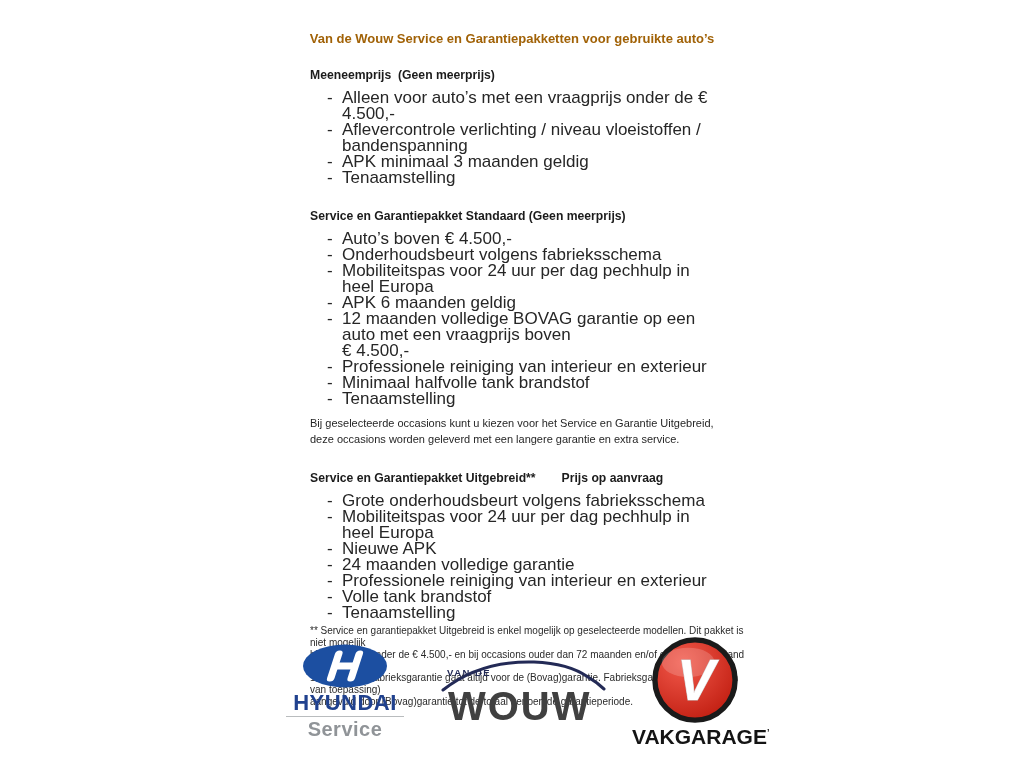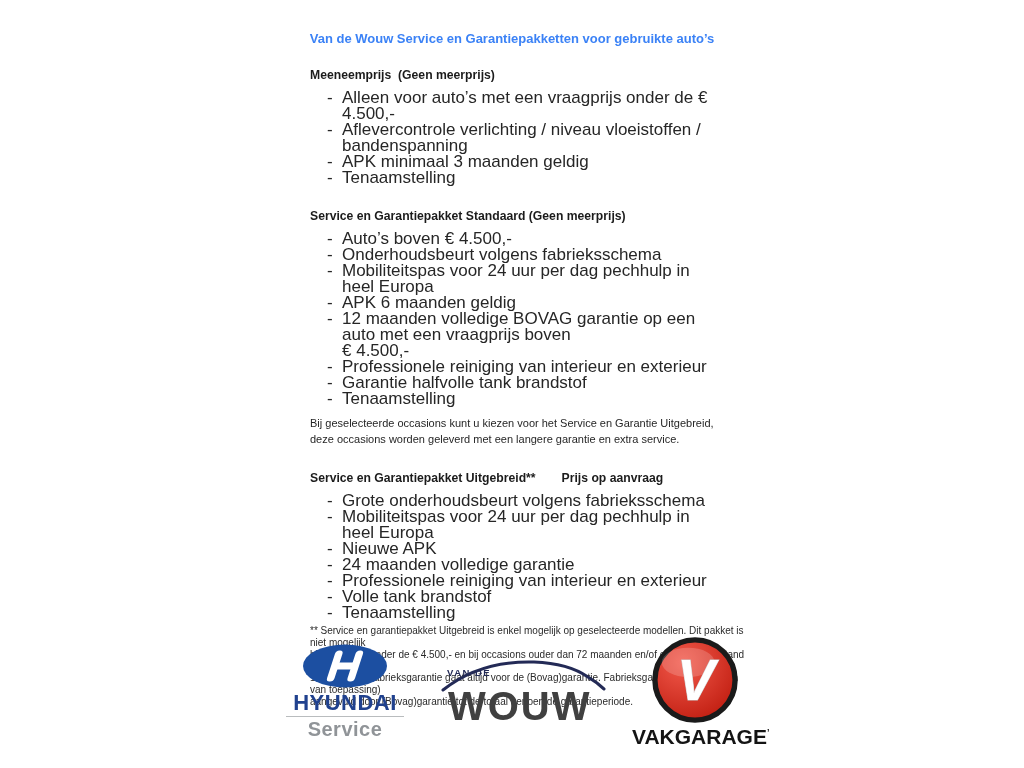--- a/index.html
+++ b/index.html
@@ -1,20 +1,20 @@
 <!DOCTYPE html>
 <html><head>
 <meta charset="utf-8">
 <style>
   html,body{margin:0;padding:0;background:#ffffff;}
   .page{position:relative;width:1024px;height:768px;background:#ffffff;overflow:hidden;
         font-family:"Liberation Sans", sans-serif;color:#262626;}
 
   .title{position:absolute;top:31px;left:0;right:0;text-align:center;
-         font-size:13px;font-weight:700;color:#3b82f6;white-space:pre-wrap;}
+         font-size:13px;font-weight:700;color:#a16207;white-space:pre-wrap;}
 
   .content{position:absolute;left:310px;top:68px;width:424px;}
   .content h2{font-size:12.2px;font-weight:700;margin:0;color:#1b1b1b;white-space:pre-wrap;}
   .content ul{list-style:none;margin:8px 0 0 0;padding:0;}
   .content li{position:relative;padding-left:32px;font-size:17px;line-height:16px;
               white-space:pre-wrap;max-width:380px;}
   .content li::before{content:"-";position:absolute;left:17px;top:0;color:#262626;}
   .h-sec2{margin-top:23px !important;}
   .para{margin:8px 0 0 0;font-size:11px;line-height:16px;white-space:pre-wrap;}
   .h-sec3{margin-top:24px !important;}
@@ -60,21 +60,21 @@
 
     <h2 class="h-sec2">Service en Garantiepakket Standaard (Geen meerprijs)</h2>
     <ul>
       <li>Auto’s boven € 4.500,-</li>
       <li>Onderhoudsbeurt volgens fabrieksschema</li>
       <li>Mobiliteitspas voor 24 uur per dag pechhulp in heel Europa</li>
       <li>APK 6 maanden geldig</li>
       <li>12 maanden volledige BOVAG garantie op een auto met een vraagprijs boven
 € 4.500,-</li>
       <li>Professionele reiniging van interieur en exterieur</li>
-      <li>Garantie halfvolle tank brandstof</li>
+      <li>Minimaal halfvolle tank brandstof</li>
       <li>Tenaamstelling</li>
     </ul>
 
     <div class="para">Bij geselecteerde occasions kunt u kiezen voor het Service en Garantie Uitgebreid,
 deze occasions worden geleverd met een langere garantie en extra service.</div>
 
     <h2 class="h-sec3"><span>Service en Garantiepakket Uitgebreid**</span><span class="price-note">Prijs op aanvraag</span></h2>
     <ul>
       <li>Grote onderhoudsbeurt volgens fabrieksschema</li>
       <li>Mobiliteitspas voor 24 uur per dag pechhulp in heel Europa</li>

